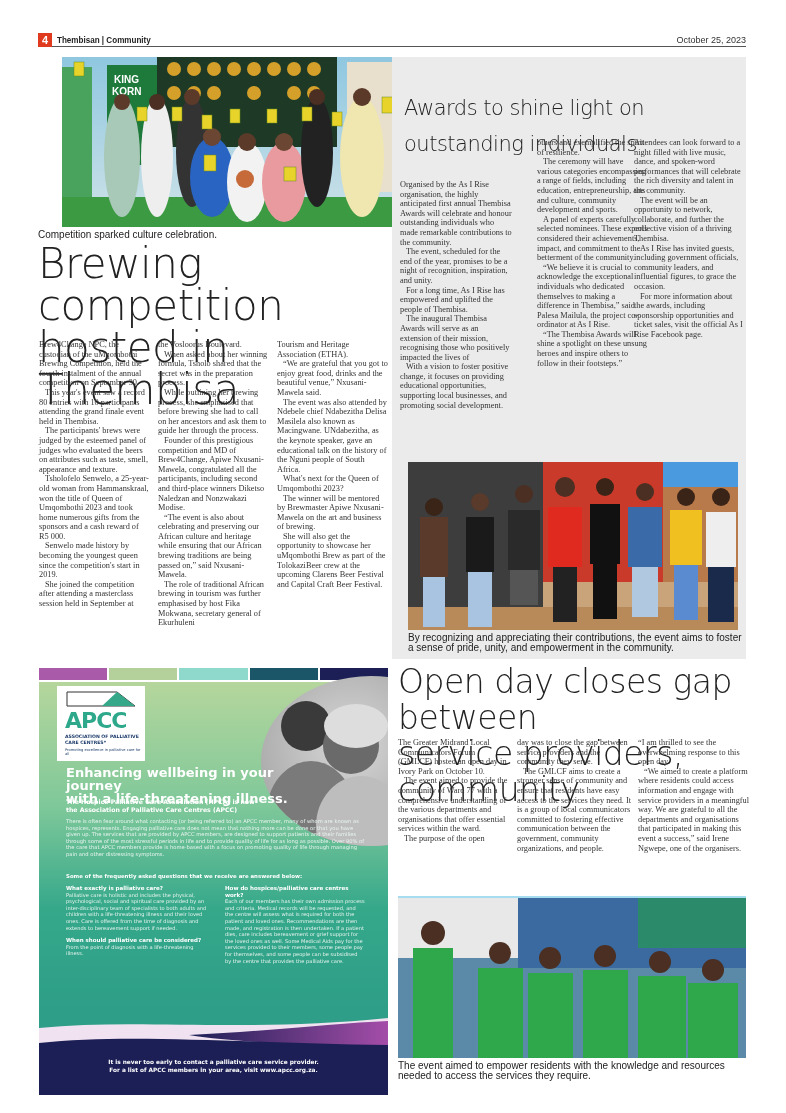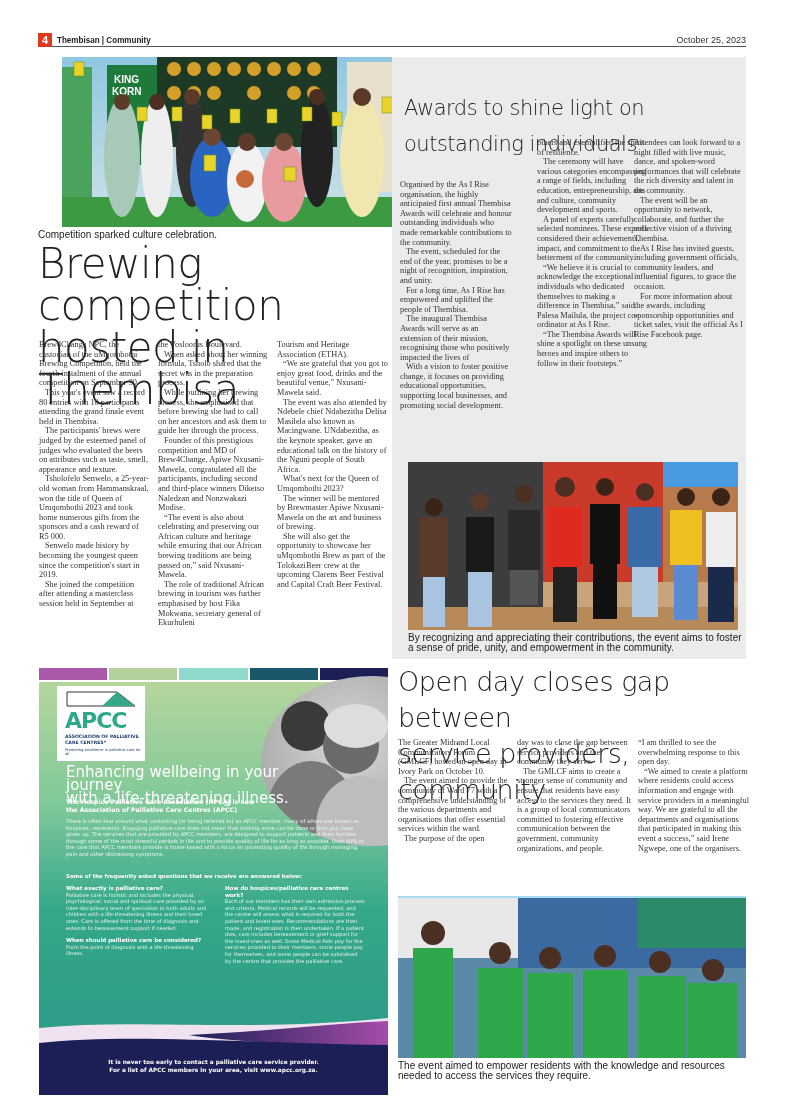--- a/index.html
+++ b/index.html
@@ -182,21 +182,21 @@
         <rect x="266" y="103" width="24" height="55" fill="#5a8ad0"></rect>
         <circle cx="278" cy="35" r="9" fill="#3a2418"></circle>
       <rect x="298" y="50" width="30" height="55" fill="#eee"></rect>
         <rect x="300" y="105" width="26" height="55" fill="#1a2a4a"></rect>
         <circle cx="313" cy="35" r="9" fill="#3a2418"></circle>
     </g>
   </svg>
 </div>
 <div class="abs caption" style="left:408px;top:633px;width:335px;">By recognizing and appreciating their contributions, the event aims to foster a sense of pride, unity, and empowerment in the community.</div>
 
-<div class="abs headline" style="left:398px;top:664px;width:360px;font-size:27px;line-height:36px;">
+<div class="abs headline" style="left:398px;top:664px;width:360px;font-size:33px;line-height:36px;">
   <div>Open day closes gap between</div>
   <div>service providers, community</div>
 </div>
 <div class="abs col" style="left:398px;top:738px;width:112px;">
   <p>The Greater Midrand Local Communicators Forum (GMLCF) hosted an open day in Ivory Park on October 10.</p>
   <p>The event aimed to provide the community of Ward 77 with a comprehensive understanding of the various departments and organisations that offer essential services within the ward.</p>
   <p>The purpose of the open</p>
 </div>
 <div class="abs col" style="left:517px;top:738px;width:115px;">
   <p>day was to close the gap between service providers and the community they serve.</p>
@@ -259,21 +259,21 @@
       <polygon points="45,20 78,20 60,6" fill="#35a88a"></polygon>
     </svg>
     <div style="position:absolute;left:8px;top:24px;font-family:'DejaVu Sans',sans-serif;font-weight:bold;font-size:22px;color:#2ea88a;letter-spacing:-1px;line-height:22px;">APCC</div>
     <div style="position:absolute;left:8px;top:48px;font-family:'DejaVu Sans',sans-serif;font-weight:bold;font-size:4.6px;color:#1b3a6a;line-height:5.5px;">
       <div>ASSOCIATION OF PALLIATIVE</div>
       <div>CARE CENTRES*</div>
     </div>
     <div style="position:absolute;left:8px;top:62px;font-family:'DejaVu Sans',sans-serif;font-size:3.6px;color:#1b3a6a;">Promoting excellence in palliative care for all</div>
   </div>
 
-  <div class="ad-text" style="position:absolute;left:27px;top:98px;width:230px;font-weight:normal;font-size:15px;line-height:13px;">
+  <div class="ad-text" style="position:absolute;left:27px;top:98px;width:230px;font-weight:bold;font-size:13px;line-height:13px;">
     <div>Enhancing wellbeing in your journey</div>
     <div>with a life-threatening illness.</div>
   </div>
   <div class="ad-text" style="position:absolute;left:27px;top:130px;width:230px;font-weight:bold;font-size:6.2px;line-height:8px;">
     <div>The Hospice Palliative Care Association (HPCA) is now</div>
     <div>the Association of Palliative Care Centres (APCC)</div>
   </div>
   <div class="ad-text" style="position:absolute;left:27px;top:150px;width:300px;font-size:5.2px;line-height:6.6px;color:#e8f5f0;">There is often fear around what contacting (or being referred to) an APCC member, many of whom are known as hospices, represents. Engaging palliative care does not mean that nothing more can be done or that you have given up. The services that are provided by APCC members, are designed to support patients and their families through some of the most stressful periods in life and to provide quality of life for as long as possible. Over 90% of the care that APCC members provide is home-based with a focus on promoting quality of life through managing pain and other distressing symptoms.</div>
   <div class="ad-text" style="position:absolute;left:27px;top:205px;width:300px;font-weight:bold;font-size:5.4px;">Some of the frequently asked questions that we receive are answered below:</div>
 

